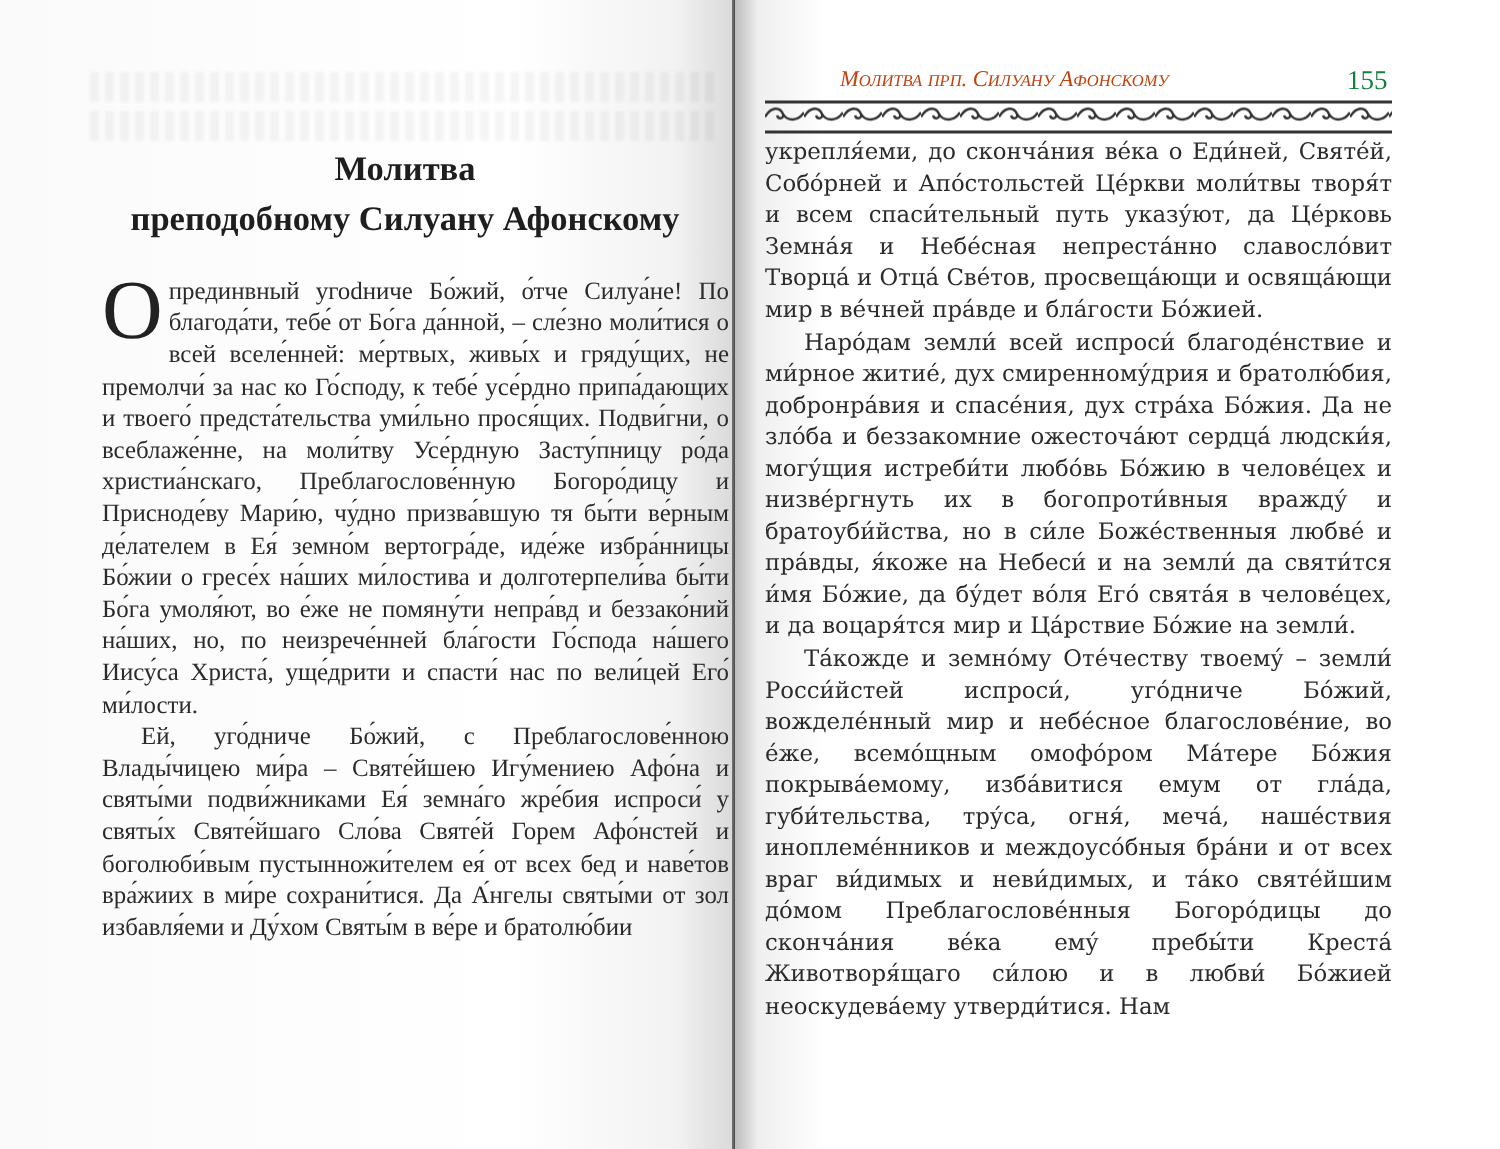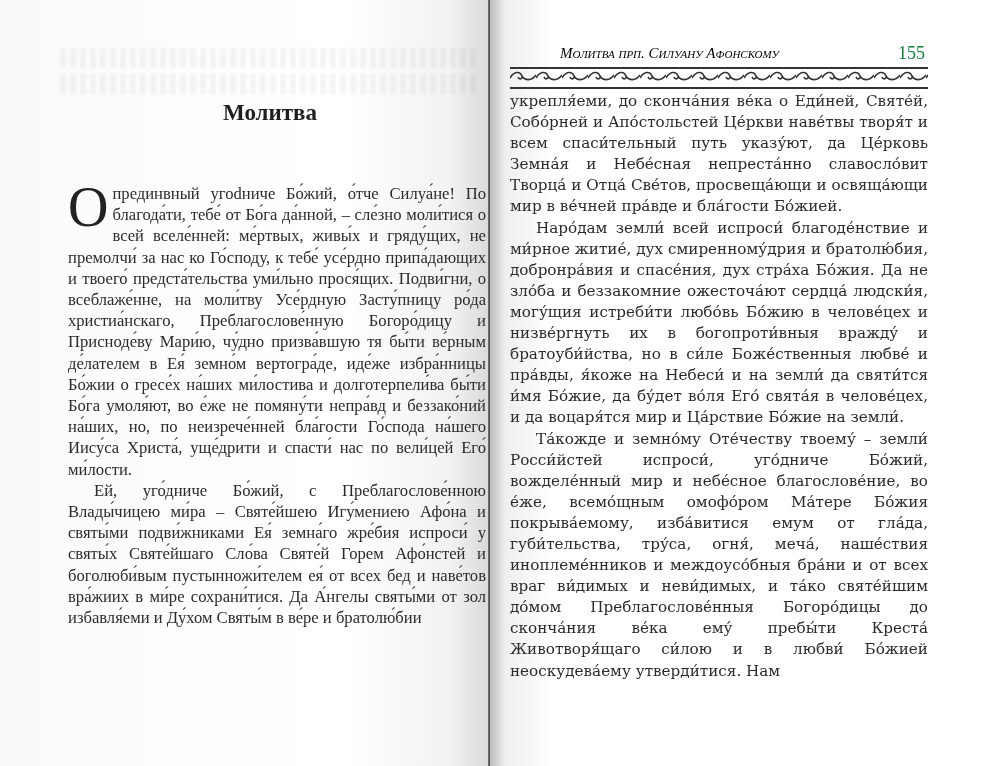--- a/index.html
+++ b/index.html
@@ -41,21 +41,21 @@
   .left-text { left:68px; width:418px; top:183px; }
   .right-text { left:510px; width:418px; top:91px; font-family:"DejaVu Serif", serif; font-size:15.2px; line-height:21.1px; }
   .text p { margin:0; }
   .indent { text-indent:26px; }
   .dropcap {
     float:left; font-size:56px; line-height:44px; margin:2px 4px 0 0;
     color:#222;
   }
   .running-head {
     position:absolute; left:560px; width:370px; top:45px;
-    font-style:italic; font-size:15px; color:#000000;
+    font-style:italic; font-size:15px; color:#c2410c;
     font-variant:small-caps;
   }
   .page-number {
     position:absolute; left:898px; top:43px; font-size:18px; color:#15803d;
   }
   .ornament {
     position:absolute; left:510px; width:418px; top:67px; height:18px;
     border-top:2px solid #333; border-bottom:2px solid #333;
     overflow:hidden;
   }
@@ -63,20 +63,21 @@
 </style>
 </head>
 <body>
 
 <div class="page page-left">
   <div class="bleed" style="top:48px;"></div>
   <div class="bleed" style="top:74px;"></div>
 
   <div class="title">
     <div>Молитва</div>
+    <div>преподобному Силуану Афонскому</div>
   </div>
 
   <div class="text left-text">
     <p>
       <span class="dropcap">О</span>
       <span>прединвный угоdниче Бо́жий, о́тче Силуа́не! По благода́ти, тебе́ от Бо́га да́нной, – сле́зно моли́тися о всей вселе́нней: ме́ртвых, живы́х и гряду́щих, не премолчи́ за нас ко Го́споду, к тебе́ усе́рдно припа́дающих и твоего́ предста́тельства уми́льно прося́щих. Подви́гни, о всеблаже́нне, на моли́тву Усе́рдную Засту́пницу ро́да христиа́нскаго, Преблагослове́нную Богоро́дицу и Присноде́ву Мари́ю, чу́дно призва́вшую тя бы́ти ве́рным де́лателем в Ея́ земно́м вертогра́де, иде́же избра́нницы Бо́жии о гресе́х на́ших ми́лостива и долготерпели́ва бы́ти Бо́га умоля́ют, во е́же не помяну́ти непра́вд и беззако́ний на́ших, но, по неизрече́нней бла́гости Го́спода на́шего Иису́са Христа́, уще́дрити и спасти́ нас по вели́цей Его́ ми́лости.</span>
     </p>
     <p class="indent">Ей, уго́дниче Бо́жий, с Преблагослове́нною Влады́чицею ми́ра – Святе́йшею Игу́мениею Афо́на и святы́ми подви́жниками Ея́ земна́го жре́бия испроси́ у святы́х Святе́йшаго Сло́ва Святе́й Горем Афо́нстей и боголюби́вым пустынножи́телем ея́ от всех бед и наве́тов вра́жиих в ми́ре сохрани́тися. Да А́нгелы святы́ми от зол избавля́еми и Ду́хом Святы́м в ве́ре и братолю́бии</p>
   </div>
 </div>
@@ -93,16 +94,16 @@
     <defs>
       <pattern id="wave" width="26" height="14" patternUnits="userSpaceOnUse">
         <path d="M0 9 C4 2, 10 2, 12 7 C13 10, 9 11, 8 8 M12 7 C15 12, 22 12, 26 6" fill="none" stroke="#333" stroke-width="1.6"></path>
       </pattern>
     </defs>
     <rect width="418" height="14" fill="url(#wave)"></rect>
   </svg>
 </div>
 
 <div class="text right-text">
-  <p>укрепля́еми, до сконча́ния ве́ка о Еди́ней, Святе́й, Собо́рней и Апо́стольстей Це́ркви наве́твы творя́т и всем спаси́тельный путь указу́ют, да Це́рковь Земна́я и Небе́сная непреста́нно славосло́вит Творца́ и Отца́ Све́тов, просвеща́ющи и освяща́ющи мир в ве́чней пра́вде и бла́гости Бо́жией.</p>
+  <p>укрепля́еми, до сконча́ния ве́ка о Еди́ней, Святе́й, Собо́рней и Апо́стольстей Це́ркви моли́твы творя́т и всем спаси́тельный путь указу́ют, да Це́рковь Земна́я и Небе́сная непреста́нно славосло́вит Творца́ и Отца́ Све́тов, просвеща́ющи и освяща́ющи мир в ве́чней пра́вде и бла́гости Бо́жией.</p>
   <p class="indent">Наро́дам земли́ всей испроси́ благоде́нствие и ми́рное житие́, дух смиренному́дрия и братолю́бия, добронра́вия и спасе́ния, дух стра́ха Бо́жия. Да не зло́ба и беззакомние ожесточа́ют сердца́ людски́я, могу́щия истреби́ти любо́вь Бо́жию в челове́цех и низве́ргнуть их в богопроти́вныя вражду́ и братоуби́йства, но в си́ле Боже́ственныя любве́ и пра́вды, я́коже на Небеси́ и на земли́ да святи́тся и́мя Бо́жие, да бу́дет во́ля Его́ свята́я в челове́цех, и да воцаря́тся мир и Ца́рствие Бо́жие на земли́.</p>
   <p class="indent">Та́кожде и земно́му Оте́честву твоему́ – земли́ Росси́йстей испроси́, уго́дниче Бо́жий, вожделе́нный мир и небе́сное благослове́ние, во е́же, всемо́щным омофо́ром Ма́тере Бо́жия покрыва́емому, изба́витися емум от гла́да, губи́тельства, тру́са, огня́, меча́, наше́ствия иноплеме́нников и междоусо́бныя бра́ни и от всех враг ви́димых и неви́димых, и та́ко святе́йшим до́мом Преблагослове́нныя Богоро́дицы до сконча́ния ве́ка ему́ пребы́ти Креста́ Животворя́щаго си́лою и в любви́ Бо́жией неоскудева́ему утверди́тися. Нам</p>
 </div>
 
 </body></html>

